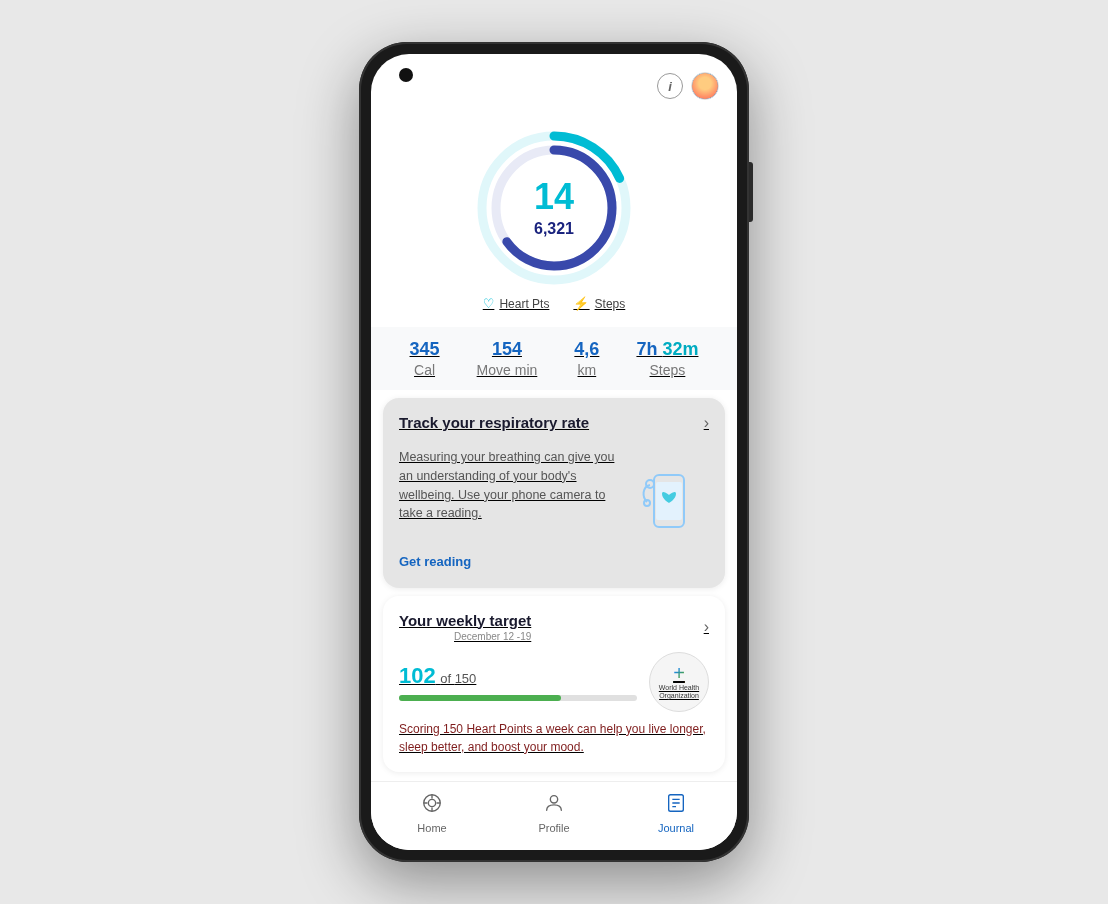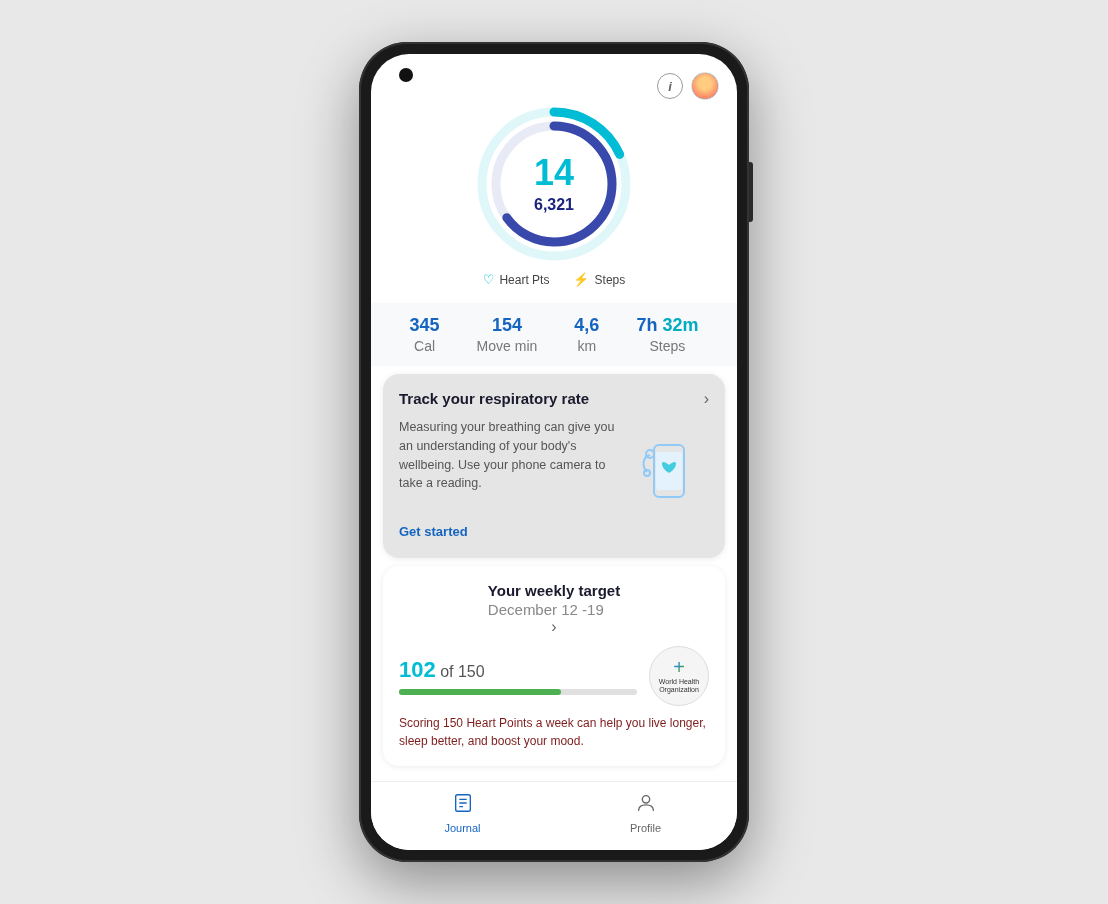--- a/index.html
+++ b/index.html
@@ -55,21 +55,22 @@
       height: 60px;
       background: #2a2a2a;
       border-radius: 0 3px 3px 0;
     }
 
     .screen-content {
       flex: 1;
       overflow-y: auto;
       overflow-x: hidden;
       scrollbar-width: none;
-      padding-top: 40px;
+      padding-top: 64px;
+      text-decoration: underline;
     }
     .screen-content::-webkit-scrollbar { display: none; }
 
     
     .header-icons {
       position: absolute;
       top: 18px;
       right: 18px;
       display: flex;
       align-items: center;
@@ -224,21 +225,21 @@
     }
 
     .card-arrow {
       color: #666;
       font-size: 16px;
     }
 
     .card-body {
       display: flex;
       gap: 12px;
-      margin-top: 10px;
+      margin-top: 16px;
     }
 
     .card-text {
       flex: 1;
       font-size: 12.5px;
       color: #555;
       line-height: 1.5;
     }
 
     .card-image {
@@ -263,33 +264,33 @@
       border-radius: 16px;
       margin: 8px 12px;
       padding: 16px;
       box-shadow: 0 1px 6px rgba(0,0,0,0.08);
     }
 
     .target-header {
       display: flex;
       justify-content: space-between;
       align-items: center;
-      flex-direction: column;
     }
 
     .target-title {
       font-size: 15px;
       font-weight: 700;
       color: #1a1a2e;
     }
 
     .target-date {
-      font-size: 15px;
+      font-size: 10px;
       color: #888;
       margin-top: 2px;
+      text-align: right;
     }
 
     .target-body {
       display: flex;
       align-items: center;
       gap: 12px;
       margin-top: 10px;
     }
 
     .target-progress-area {
@@ -297,21 +298,21 @@
     }
 
     .progress-label {
       font-size: 16px;
       font-weight: 700;
       color: #00bcd4;
       margin-bottom: 6px;
     }
 
     .progress-label .of-text {
-      font-size: 16px;
+      font-size: 13px;
       color: #555;
       font-weight: 400;
     }
 
     .progress-bar-bg {
       background: #e0e0e0;
       border-radius: 4px;
       height: 6px;
       width: 100%;
     }
@@ -473,21 +474,21 @@
 
       <div class="card">
         <div class="card-header">
           <div class="card-title">Track your respiratory rate</div>
           <div class="card-arrow">›</div>
         </div>
         <div class="card-body">
           <div class="card-text">
             <span>Measuring your breathing can give you an understanding of your body's wellbeing. Use your phone camera to take a reading.</span>
             <br><br>
-            <a class="get-started">Get started</a>
+            <a class="get-started">Get reading</a>
           </div>
           <div class="card-image">
 
             <svg width="75" height="85" viewBox="0 0 75 85" fill="none">
 
               <rect x="22" y="8" width="30" height="52" rx="5" fill="none" stroke="#90caf9" stroke-width="2"></rect>
               <rect x="24" y="15" width="26" height="38" rx="2" fill="#e3f2fd"></rect>
 
               <path d="M37 28 C37 28 30 22 30 27 C30 32 37 36 37 36 C37 36 44 32 44 27 C44 22 37 28 37 28Z" fill="#00bcd4" opacity="0.7"></path>
 
@@ -525,34 +526,47 @@
           </div>
         </div>
         <div class="target-text">Scoring 150 Heart Points a week can help you live longer, sleep better, and boost your mood.</div>
       </div>
 
       <div style="height: 16px"></div>
     </div>
 
     <div class="bottom-nav">
       <div class="nav-item">
+        <div class="nav-icon">
+          <svg width="22" height="22" viewBox="0 0 24 24" fill="none">
+            <circle cx="12" cy="12" r="9" stroke="#666" stroke-width="1.5" fill="none"></circle>
+            <circle cx="12" cy="12" r="4" stroke="#666" stroke-width="1.5" fill="none"></circle>
+            <line x1="12" y1="3" x2="12" y2="7" stroke="#666" stroke-width="1.5"></line>
+            <line x1="12" y1="17" x2="12" y2="21" stroke="#666" stroke-width="1.5"></line>
+            <line x1="3" y1="12" x2="7" y2="12" stroke="#666" stroke-width="1.5"></line>
+            <line x1="17" y1="12" x2="21" y2="12" stroke="#666" stroke-width="1.5"></line>
+          </svg>
+        </div>
+        <div class="nav-label">Home</div>
+      </div>
+      <div class="nav-item">
+        <div class="nav-icon">
+          <svg width="22" height="22" viewBox="0 0 24 24" fill="none">
+            <circle cx="12" cy="8" r="4" stroke="#666" stroke-width="1.5" fill="none"></circle>
+            <path d="M4 20 C4 16 7 14 12 14 C17 14 20 16 20 20" stroke="#666" stroke-width="1.5" fill="none" stroke-linecap="round"></path>
+          </svg>
+        </div>
+        <div class="nav-label">Profile</div>
+      </div>
+      <div class="nav-item">
         <div class="nav-icon active">
           <svg width="22" height="22" viewBox="0 0 24 24" fill="none">
             <rect x="4" y="3" width="16" height="18" rx="2" stroke="#1565c0" stroke-width="1.5" fill="none"></rect>
             <line x1="8" y1="8" x2="16" y2="8" stroke="#1565c0" stroke-width="1.5"></line>
             <line x1="8" y1="12" x2="16" y2="12" stroke="#1565c0" stroke-width="1.5"></line>
             <line x1="8" y1="16" x2="12" y2="16" stroke="#1565c0" stroke-width="1.5"></line>
           </svg>
         </div>
         <div class="nav-label active">Journal</div>
       </div>
-      <div class="nav-item">
-        <div class="nav-icon">
-          <svg width="22" height="22" viewBox="0 0 24 24" fill="none">
-            <circle cx="12" cy="8" r="4" stroke="#666" stroke-width="1.5" fill="none"></circle>
-            <path d="M4 20 C4 16 7 14 12 14 C17 14 20 16 20 20" stroke="#666" stroke-width="1.5" fill="none" stroke-linecap="round"></path>
-          </svg>
-        </div>
-        <div class="nav-label">Profile</div>
-      </div>
     </div>
   </div>
 </div>
 
 </body></html>

